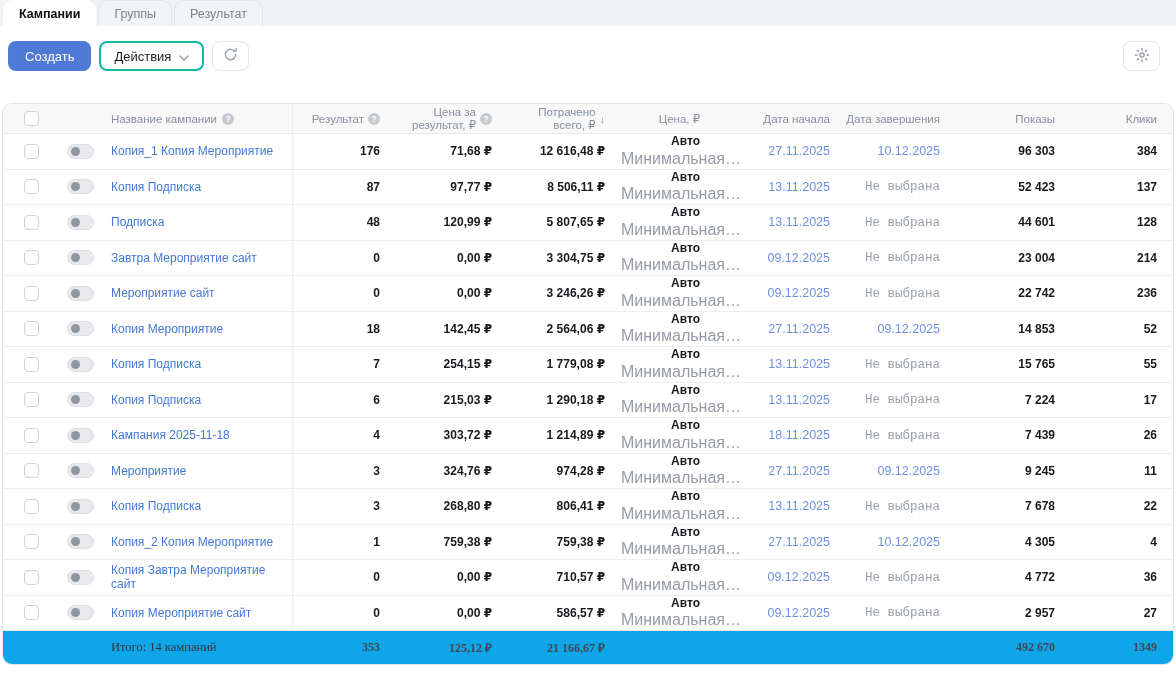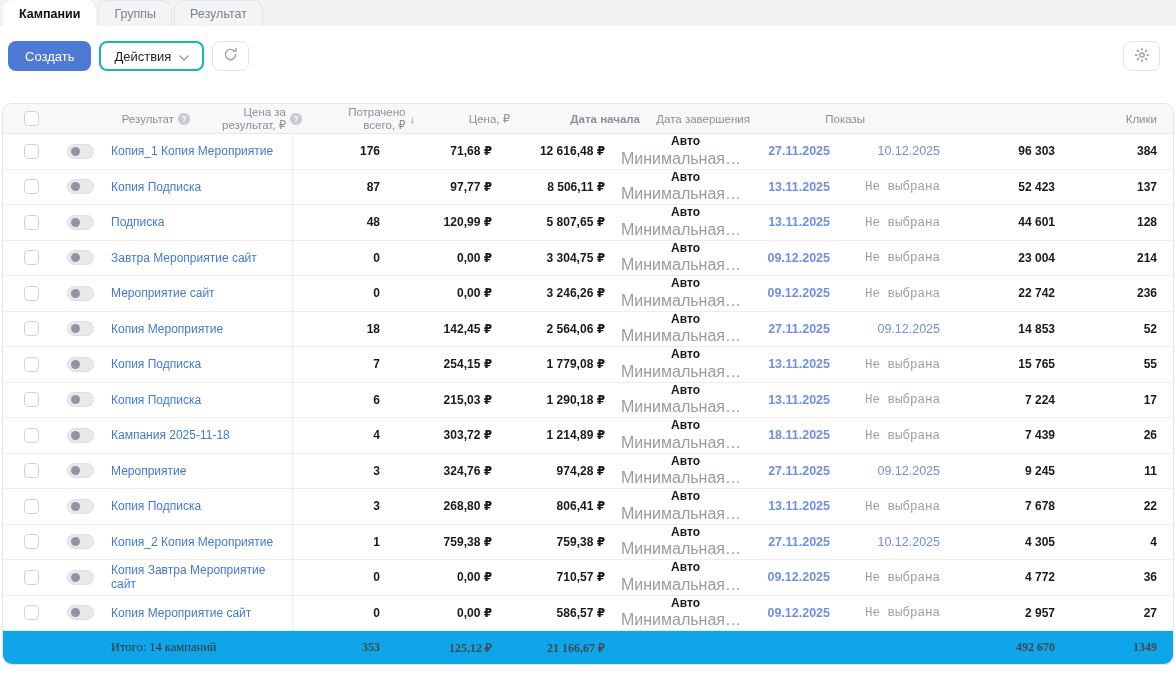--- a/index.html
+++ b/index.html
@@ -31,21 +31,21 @@
   .tfoot { display:flex; align-items:center; height:33px; background:#0ea5e9;font-family:Liberation Serif, serif; }
   .td,.th { padding:0 8px; }
   .c-check { width:56px; display:flex; justify-content:center; align-items:center; align-self:stretch; }
   .c-toggle { width:44px; display:flex; align-items:center; align-self:stretch; }
   .c-name { width:190px; align-self:stretch; display:flex; align-items:center; border-right:1px solid #ededf0; }
   .tfoot .c-name { border-right:none; }
   .c-result { width:95px; }
   .c-cpr { width:112px; }
   .c-spent { width:113px; }
   .c-price { width:95px; }
-  .c-start { width:130px;font-weight:bold; }
+  .c-start { width:130px; }
   .c-end { width:110px; }
   .c-impr { width:115px; }
   .c-clicks { flex:1; padding-right:16px; }
   .ra { text-align:right; }
   .th.ra { display:flex; justify-content:flex-end; align-items:center; gap:4px; }
   .num { font-weight:bold; font-size:12px; color:#17191d; }
   .name-link { color:#4378d6; text-decoration:none; cursor:pointer; font-size:12px; }
   .date-link { color:#6f8fe2; cursor:pointer; }
   .muted { color:#9aa0a9;font-family:Liberation Mono, monospace; }
   .price-cell { line-height:1.2; }
@@ -111,20 +111,26 @@
     </span>
   </button>
 </div>
 
 <div class="table">
   <div class="thead">
     <div class="th c-check">
         <span class="checkbox"></span>
       </div>
     <div class="th c-toggle"></div>
+    <div class="th c-name">
+      <span class="gap">
+          <span>Название кампании</span>
+          <span class="help"></span>
+        </span>
+    </div>
     <div class="th c-result ra">
         <span>Результат</span>
         <span class="help"></span>
       </div>
     <div class="th c-cpr ra">
         <span>Цена за результат, ₽</span>
         <span class="help"></span>
       </div>
     <div class="th c-spent ra">
         <span>Потрачено всего, ₽</span>

